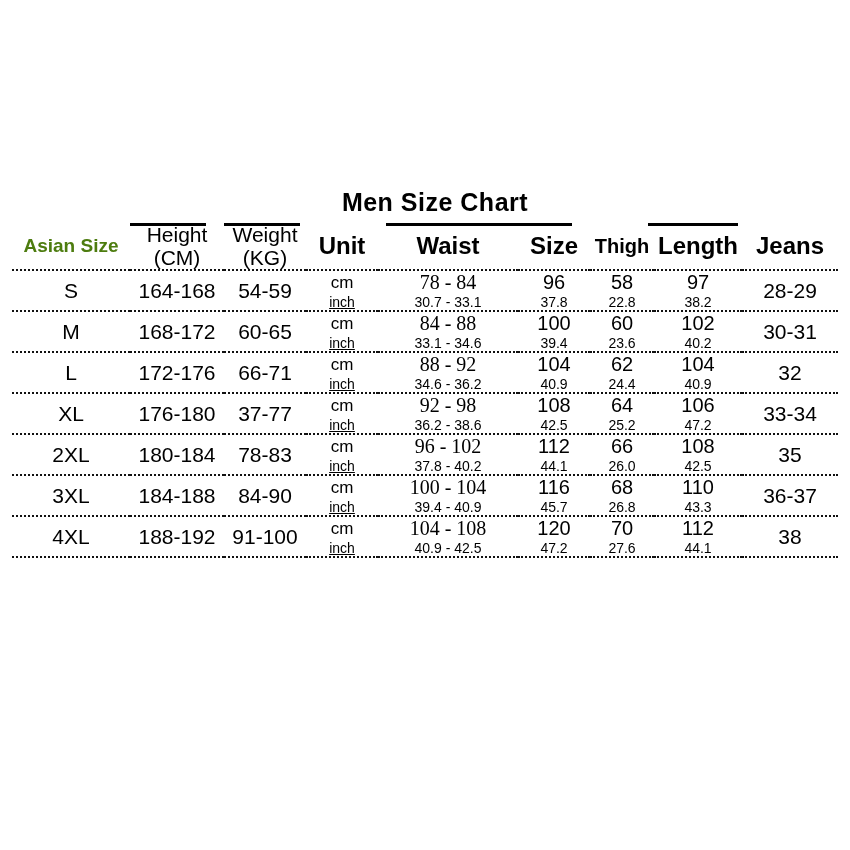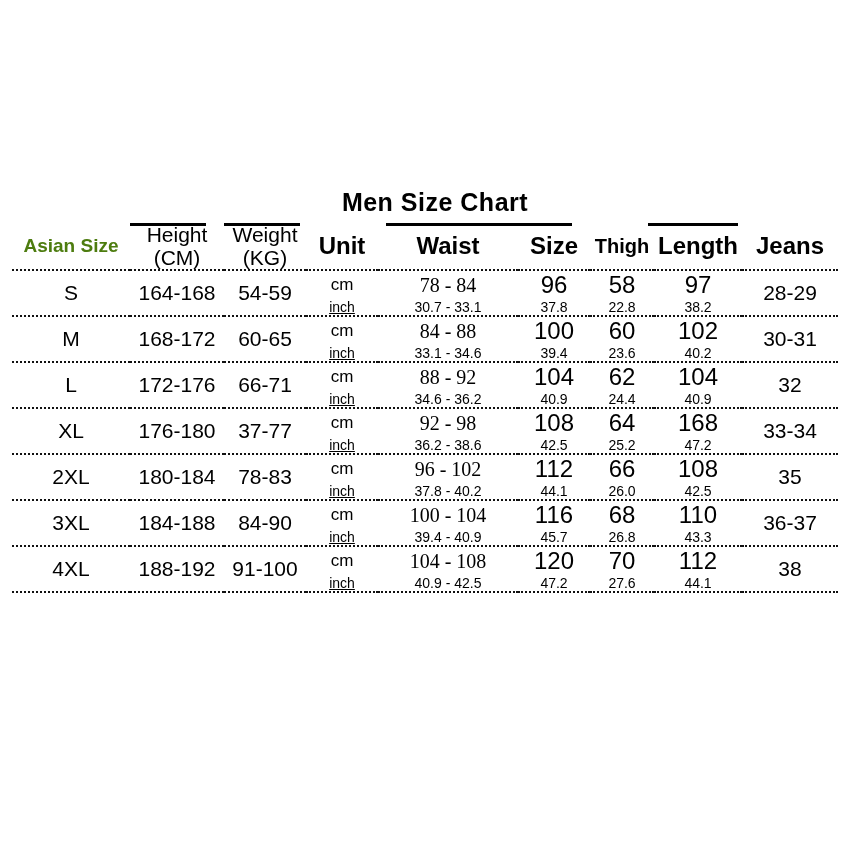--- a/index.html
+++ b/index.html
@@ -83,21 +83,21 @@
   }
   .unit-cell {
     font-size: 17px;
     padding: 2px 0;
   }
   .unit-cell.inch {
     font-size: 14px;
     text-decoration: underline;
   }
   .val-cm {
-    font-size: 24px;
+    font-size: 20px;
     padding: 2px 0;
   }
   .val-inch {
     font-size: 14px;
     padding: 2px 0;
   }
   .waist-cm { font-size: 20px; font-family: Liberation Serif, serif; }
   .waist-inch { font-size: 14px; }
 </style>
 </head>
@@ -217,21 +217,21 @@
         </tr>
 
     <tr>
       <td class="size-cell" rowspan="2">XL</td>
       <td class="hw-cell" rowspan="2">176-180</td>
       <td class="hw-cell" rowspan="2">37-77</td>
       <td class="unit-cell">cm</td>
       <td class="waist-cm">92 - 98</td>
       <td class="val-cm">108</td>
       <td class="val-cm">64</td>
-      <td class="val-cm">168</td>
+      <td class="val-cm">106</td>
       <td class="jeans-cell" rowspan="2">33-34</td>
     </tr>
     <tr>
       <td class="unit-cell inch">inch</td>
       <td class="waist-inch">36.2 - 38.6</td>
       <td class="val-inch">42.5</td>
       <td class="val-inch">25.2</td>
       <td class="val-inch">47.2</td>
     </tr>
     <tr class="rule-row">

